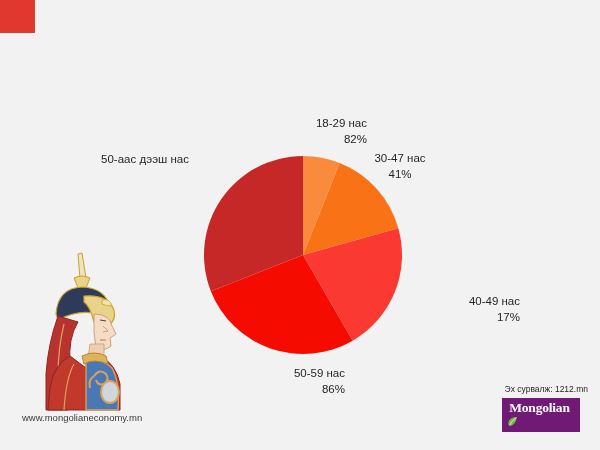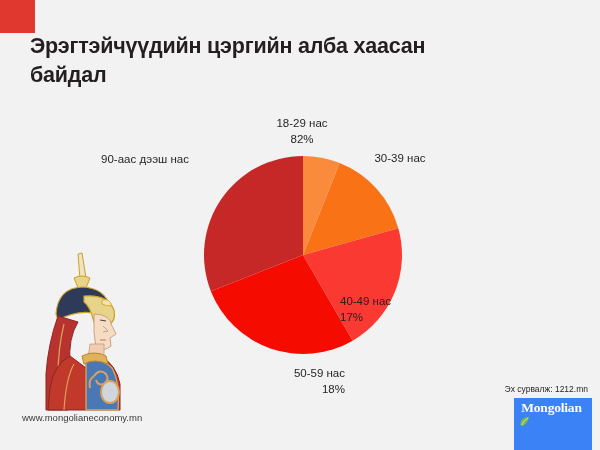--- a/index.html
+++ b/index.html
@@ -58,23 +58,23 @@
   
   .pie-label {
     position: absolute;
     font-size: 11.5px;
     color: #231f20;
     line-height: 1.35;
     white-space: nowrap;
   }
   .pie-label .pct { display: block; }
 
-  .lbl-1829 { left: 237px; top: 116px; width: 130px; text-align: center; }
+  .lbl-1829 { left: 237px; top: 116px; width: 130px; text-align: right; }
   .lbl-3039 { left: 310px; top: 151px; width: 180px; text-align: center; }
-  .lbl-4049 { left: 340px; top: 294px; width: 180px; text-align: left; }
+  .lbl-4049 { left: 340px; top: 294px; width: 180px; text-align: right; }
   .lbl-5059 { left: 165px; top: 366px; width: 180px; text-align: right; }
   .lbl-60   { left: 55px;  top: 152px; width: 180px; text-align: center; }
 
   
   .warrior {
     position: absolute;
     left: 24px;
     top: 252px;
     width: 122px;
     height: 160px;
@@ -84,25 +84,25 @@
   .source-text {
     position: absolute;
     right: 12px;
     top: 384px;
     font-size: 8.5px;
     color: #231f20;
     text-align: left;
   }
   .logo {
     position: absolute;
-    right: 8px;
+    right: 20px;
     top: 398px;
     width: 78px;
-    height: 52px;
-    background: #3b82f6;
+    height: 34px;
+    background: #701a75;
     color: #ffffff;
     font-family: "Liberation Serif", serif;
     font-weight: bold;
     overflow: hidden;
   }
   .logo .l1 {
     position: absolute;
     left: 0;
     right: 3px;
     top: 2px;
@@ -135,55 +135,55 @@
     color: #3a3a3a;
   }
 </style>
 </head>
 <body>
 
 <div id="stage">
 
   <div class="accent-square"></div>
 
-  <div class="title">Эрэгтэйчүүдийн цэргийн алба хаасан байдал</div>
 
   <div class="pie-wrap">
     <svg class="pie-svg" width="200" height="200" viewBox="0 0 200 200">
       <g id="pie-slices">
           <path d="M 100 100 L 100.00 1.00 A 99 99 0 0 1 136.73 8.07 Z" fill="#fb8b3c"></path>
           <path d="M 100 100 L 136.73 8.07 A 99 99 0 0 1 195.31 73.22 Z" fill="#f97216"></path>
           <path d="M 100 100 L 195.31 73.22 A 99 99 0 0 1 149.66 185.64 Z" fill="#fa3a32"></path>
           <path d="M 100 100 L 149.66 185.64 A 99 99 0 0 1 7.86 136.22 Z" fill="#f50b00"></path>
           <path d="M 100 100 L 7.86 136.22 A 99 99 0 0 1 100.00 1.00 Z" fill="#c62828"></path>
         </g>
     </svg>
   </div>
 
   <div class="pie-label lbl-1829">
     <span>18-29 нас</span>
     <span class="pct">82%</span>
   </div>
 
   <div class="pie-label lbl-3039">
-    <span>30-39 нас</span>
+    <span>30-47 нас</span>
+    <span class="pct">41%</span>
   </div>
 
   <div class="pie-label lbl-4049">
     <span>40-49 нас</span>
     <span class="pct">17%</span>
   </div>
 
   <div class="pie-label lbl-5059">
     <span>50-59 нас</span>
-    <span class="pct">18%</span>
+    <span class="pct">86%</span>
   </div>
 
   <div class="pie-label lbl-60">
-    <span>90-аас дээш нас</span>
+    <span>50-аас дээш нас</span>
   </div>
 
   <svg class="warrior" viewBox="0 0 122 160">
 
     <path d="M54 2 L58 1 L62 26 L56 27 Z" fill="#efe3c0" stroke="#c9a227" stroke-width="1"></path>
 
     <path d="M50 26 Q58 22 66 26 L62 36 L54 36 Z" fill="#e8d38a" stroke="#c9a227" stroke-width="1"></path>
 
     <path d="M32 62 Q34 36 58 35 Q82 36 86 56 L84 66 Q60 54 34 68 Z" fill="#2e3a59" stroke="#c9a227" stroke-width="1.2"></path>
 

